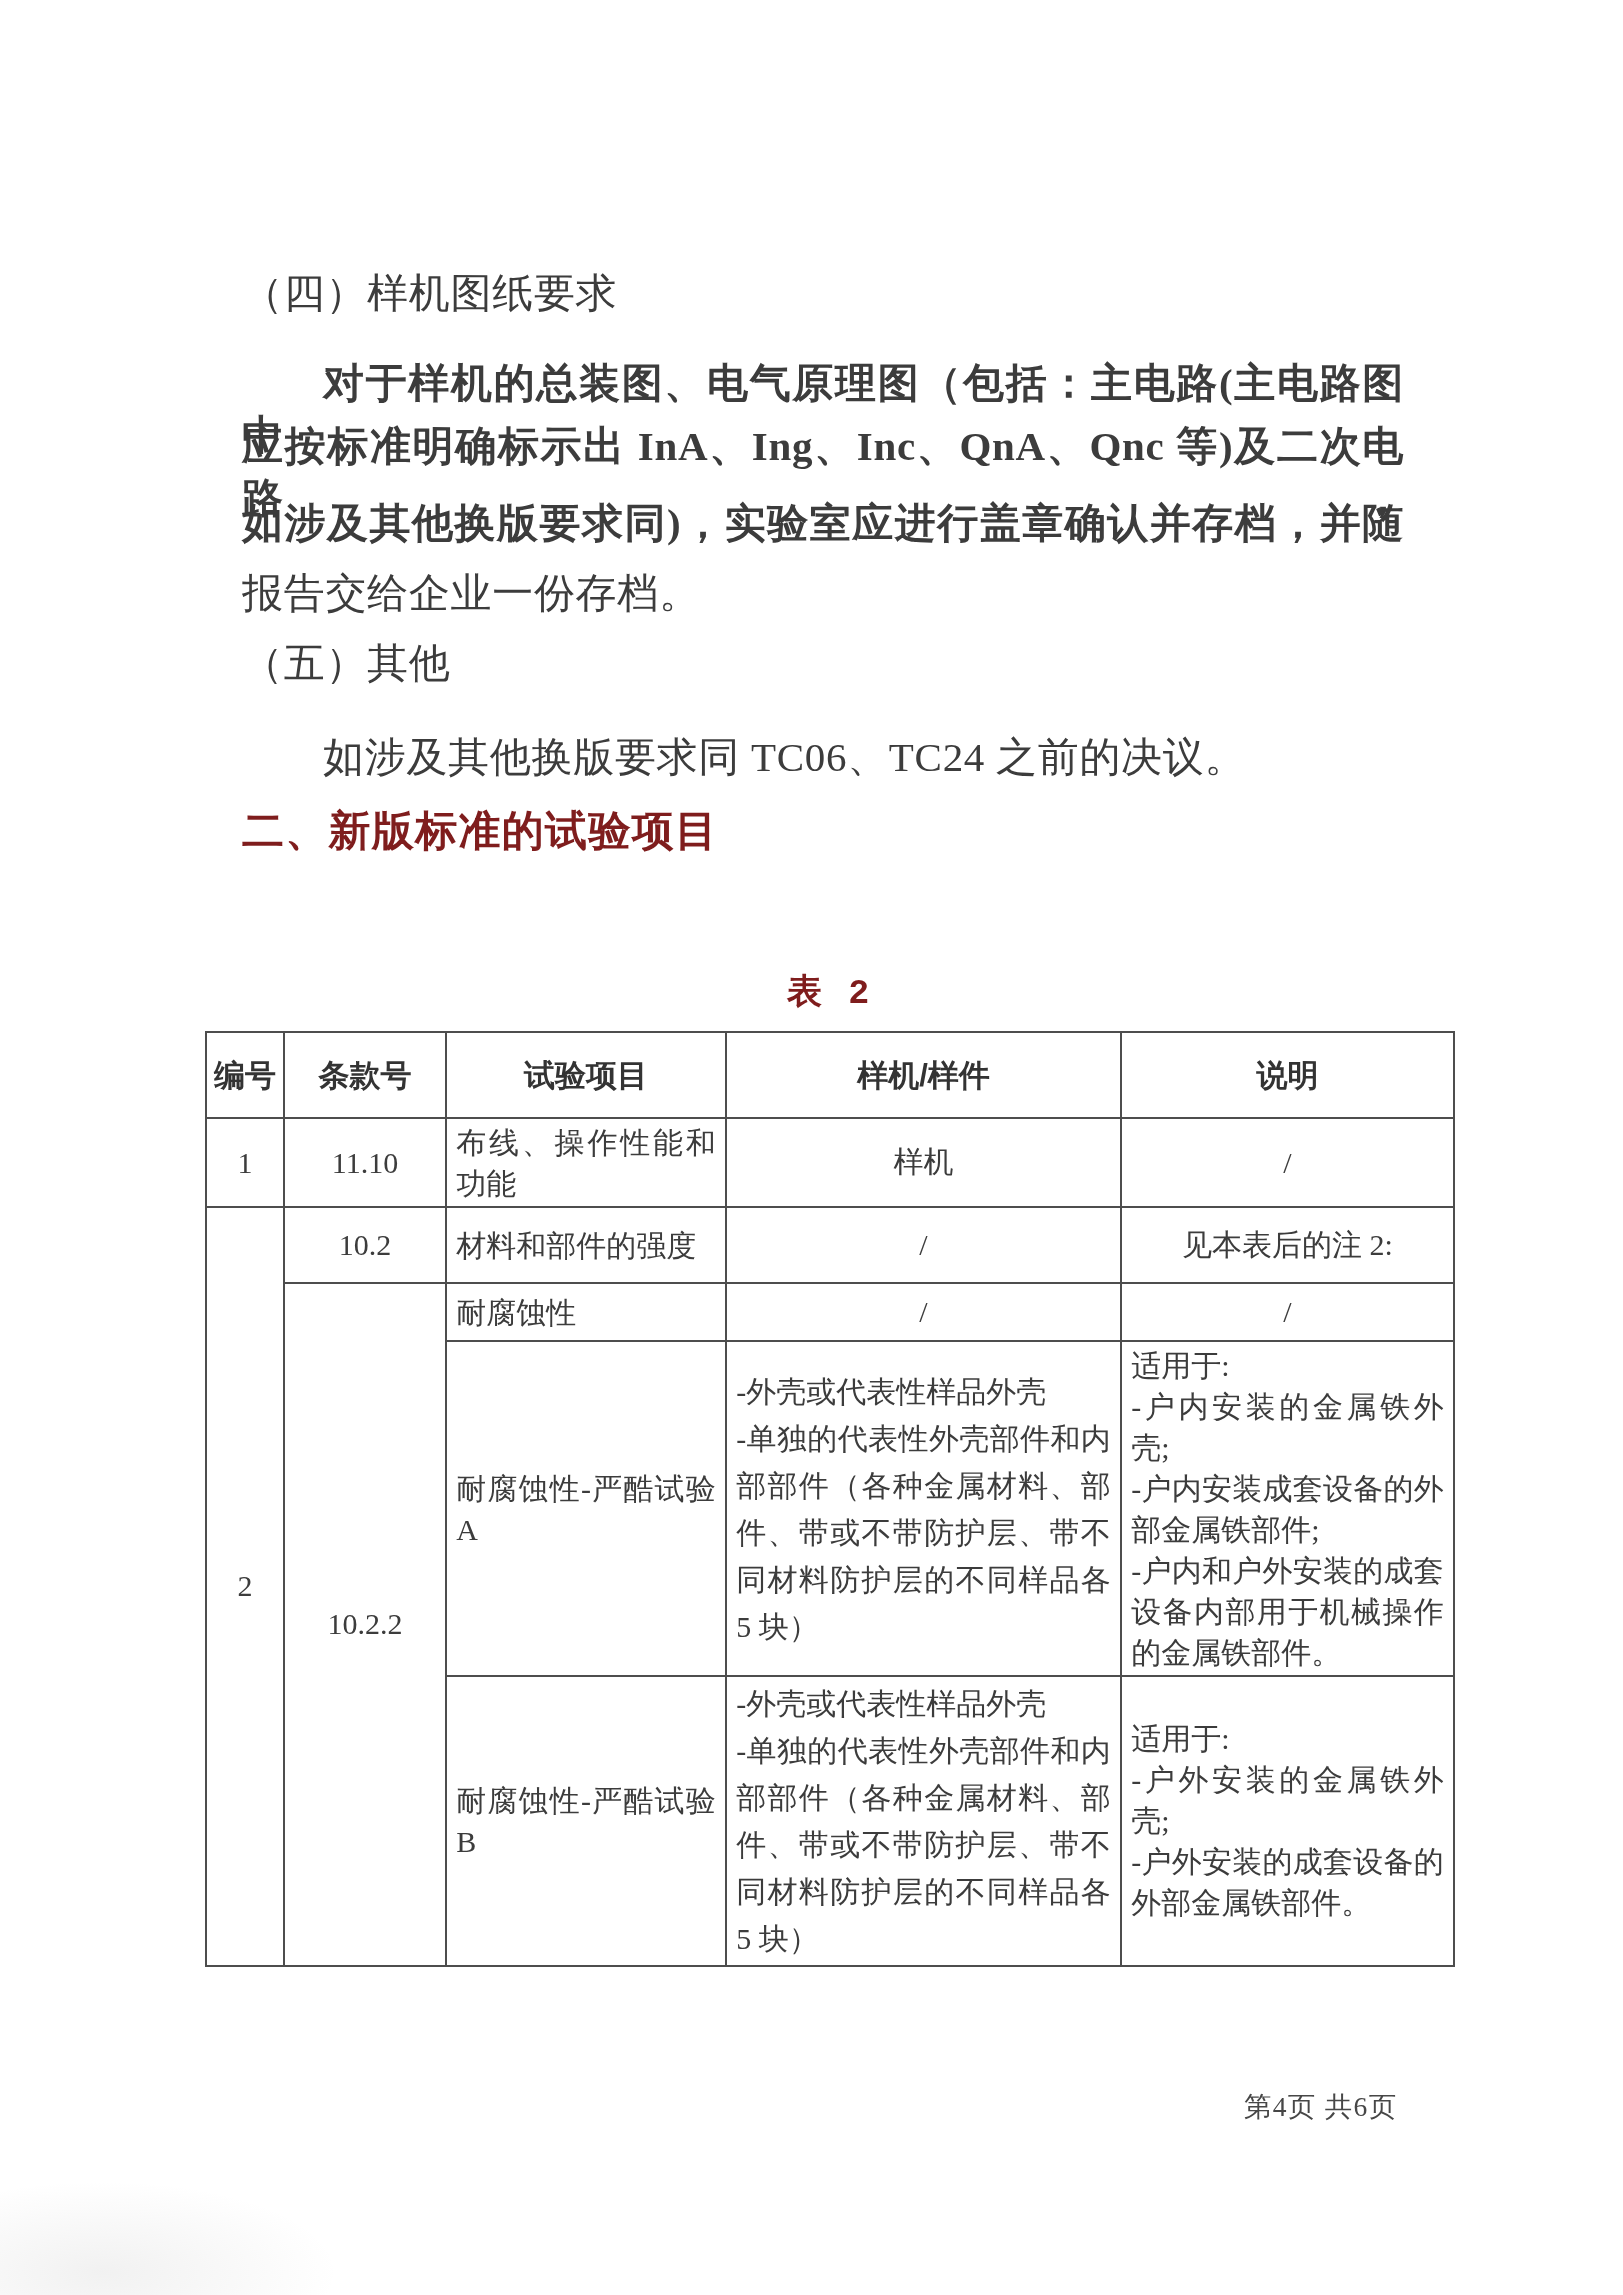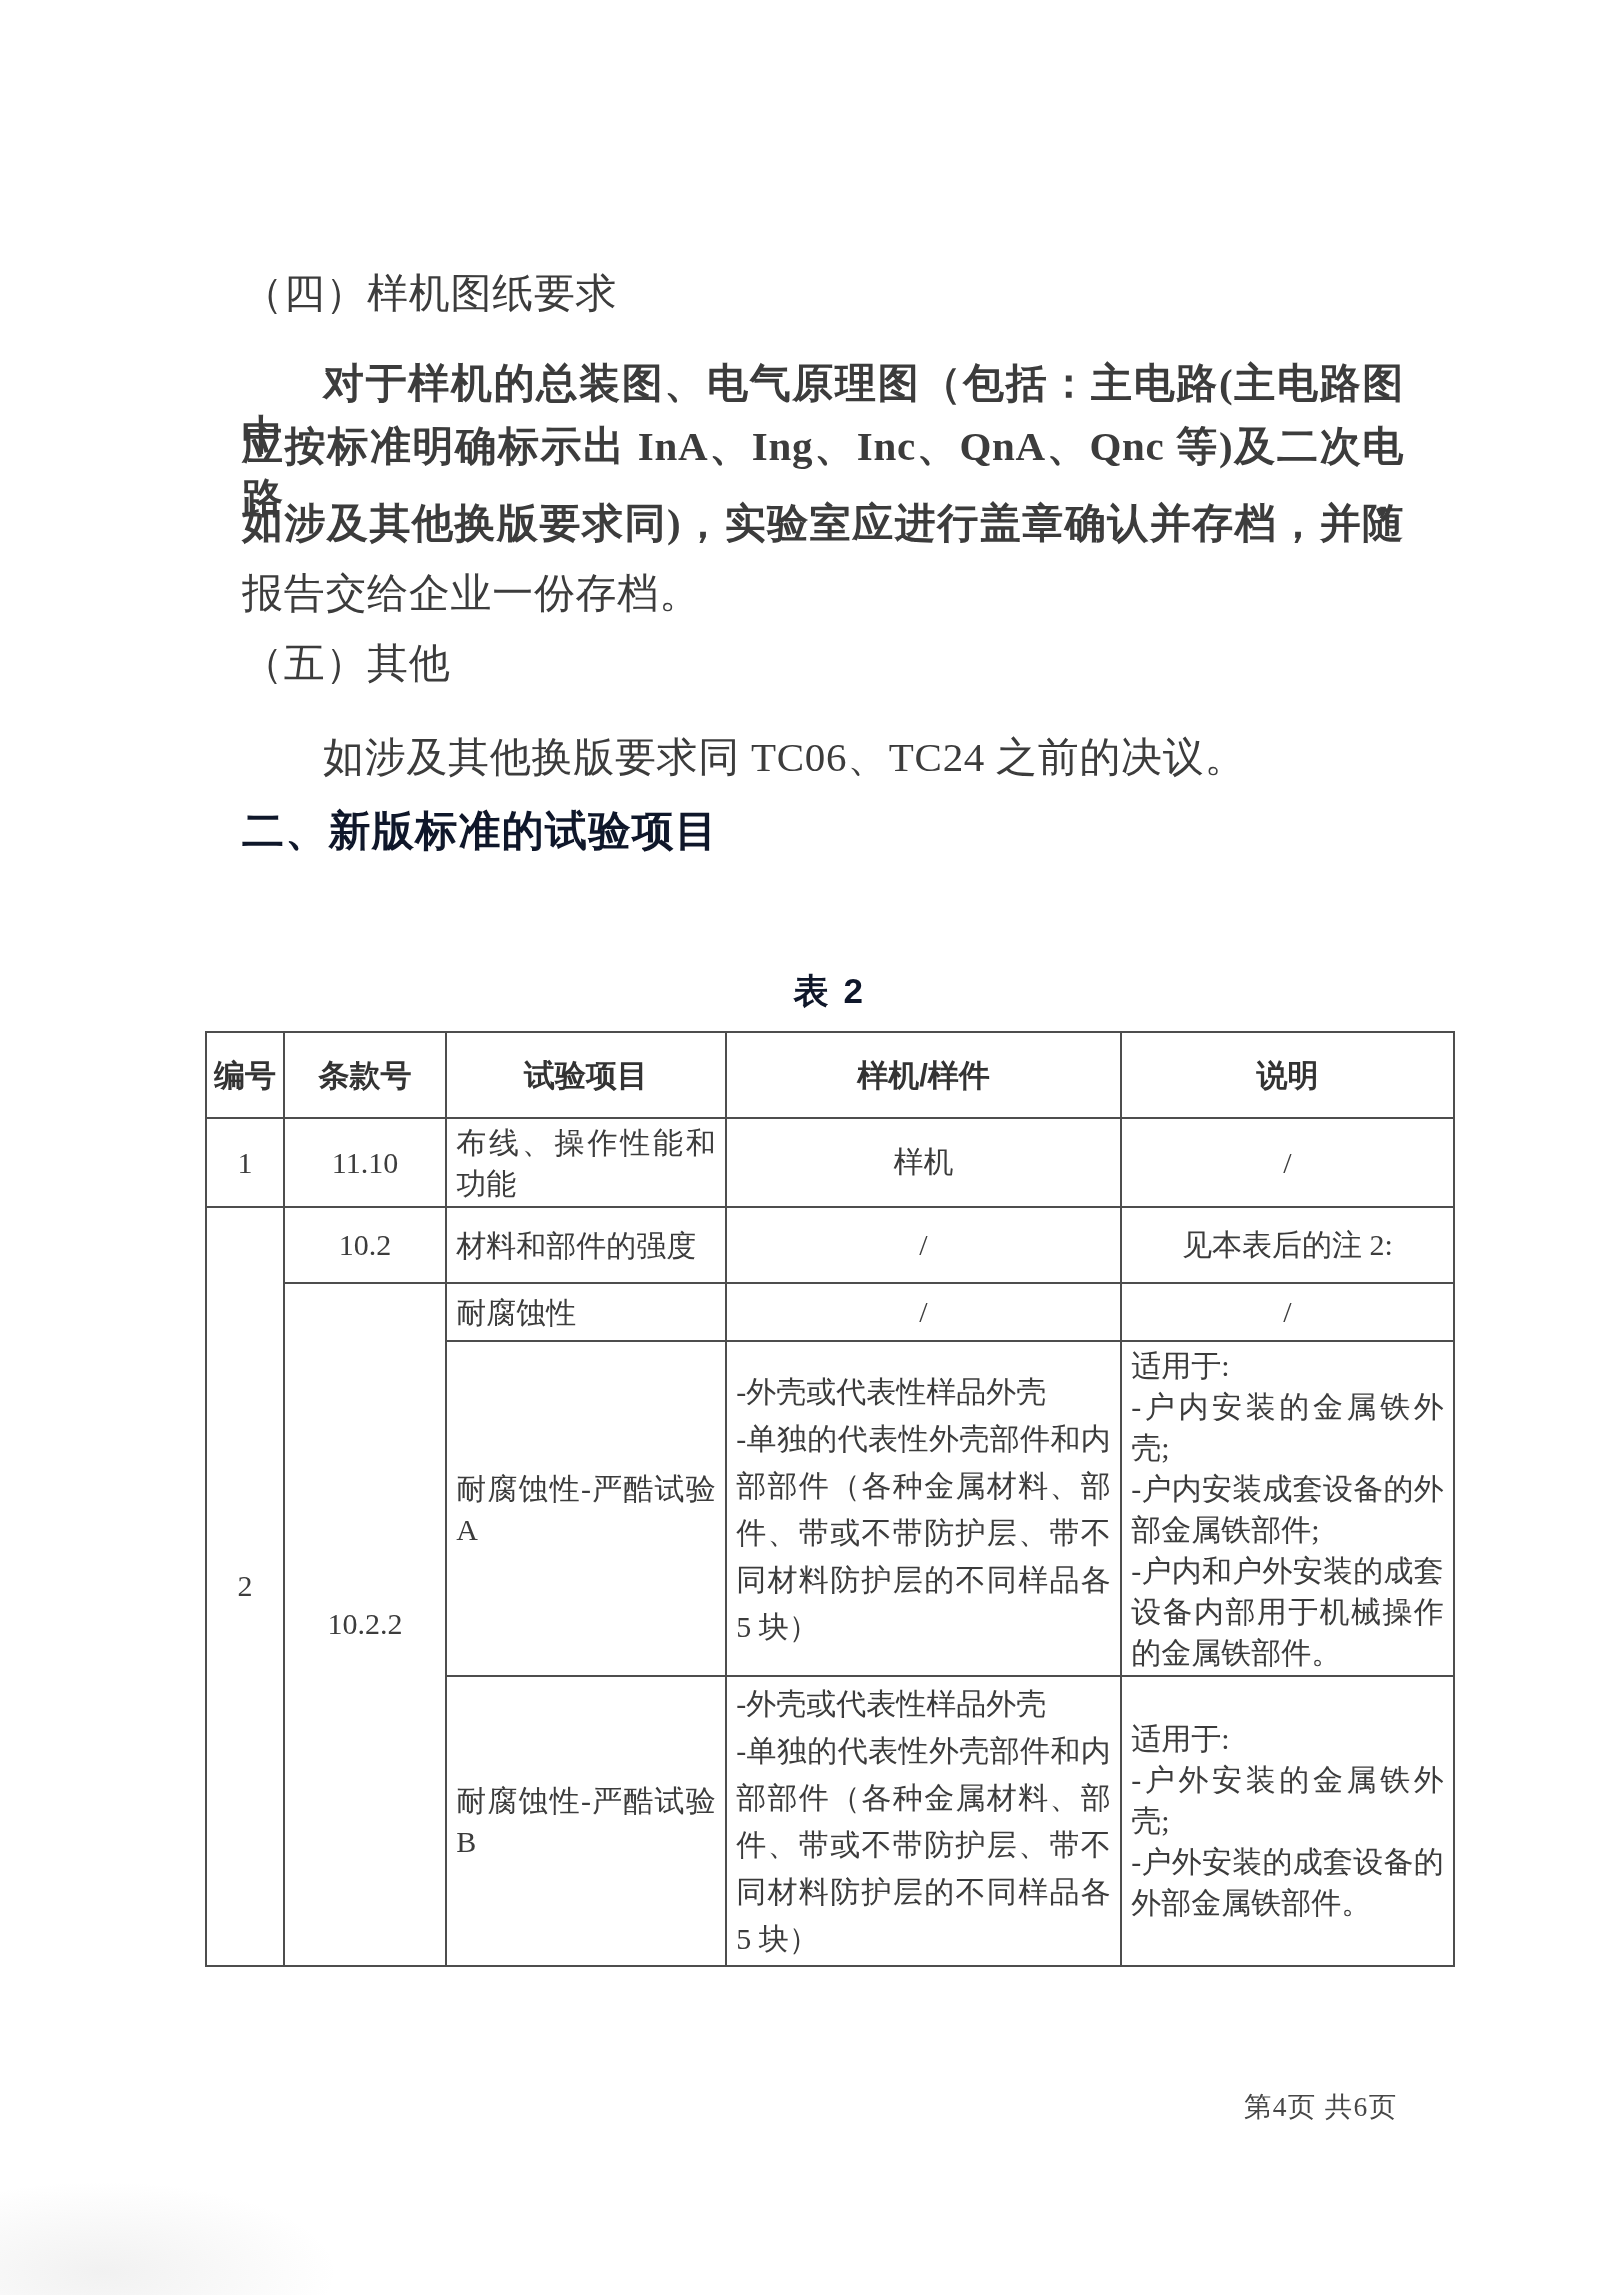--- a/index.html
+++ b/index.html
@@ -26,30 +26,31 @@
   .just{
     white-space:normal;
     text-align:justify;
     text-align-last:justify;
     font-weight:bold;
   }
   .ind2{ text-indent:81px; }
   .hei{
     font-family:"Liberation Sans","DejaVu Sans",sans-serif;
     font-weight:bold;
-    color:#0f172a;
+    color:#7f1d1d;
   }
   .sec-heading{ font-size:42px; letter-spacing:1.3px; }
   .tbl-caption{
     position:absolute;
     left:205px;
     width:1249px;
     text-align:center;
     font-size:35px;
     letter-spacing:2.6px;
+    font-family:Liberation Mono, monospace;
   }
   
   table.t2{
     position:absolute;
     left:205px;
     top:1011px;
     width:1249px;
     border-collapse:collapse;
     table-layout:fixed;
     margin-top:20px;

